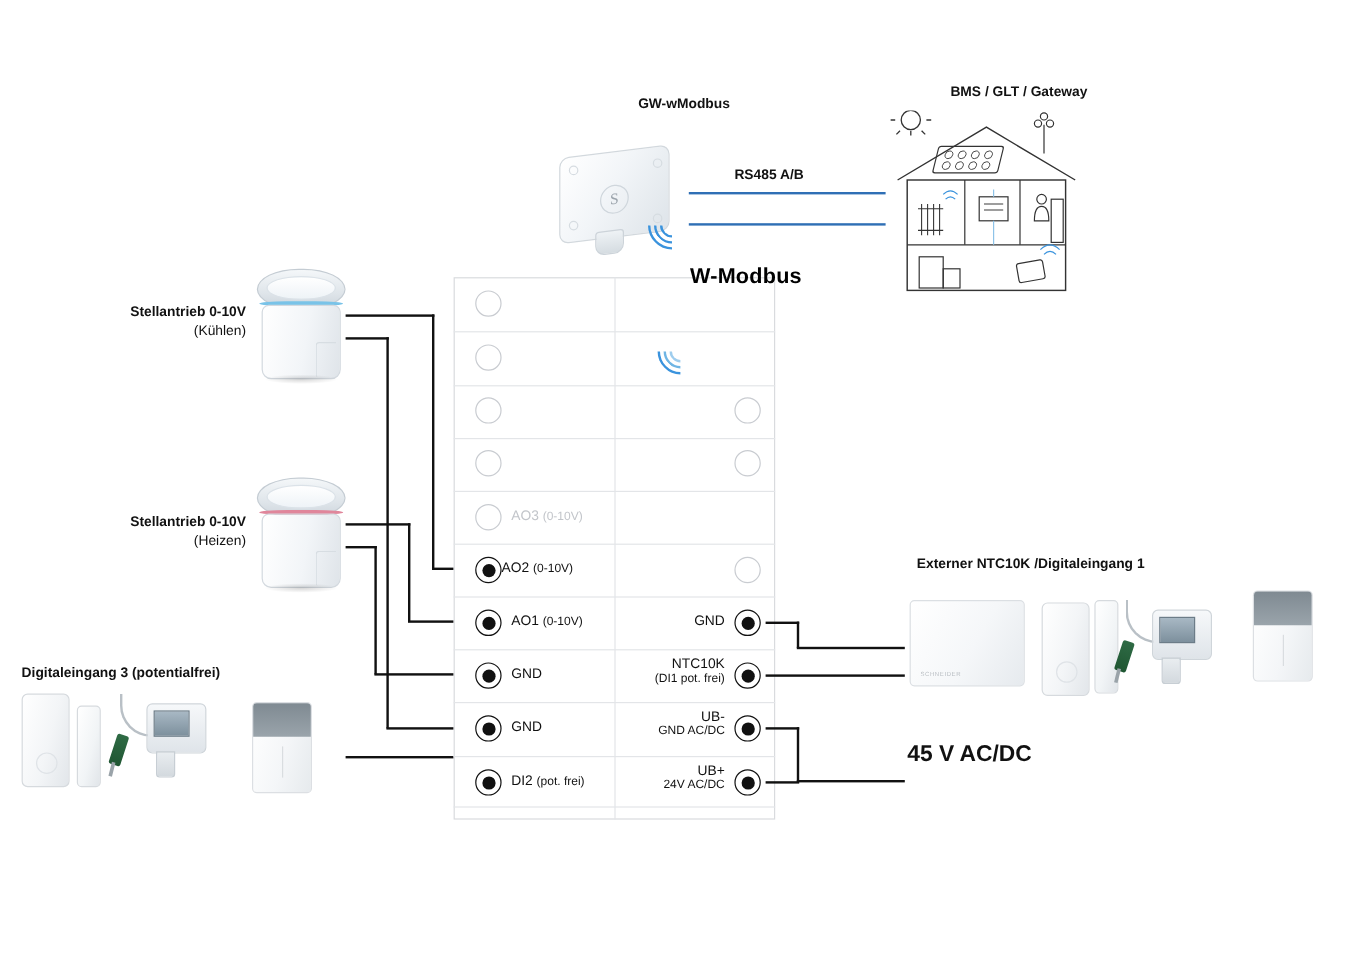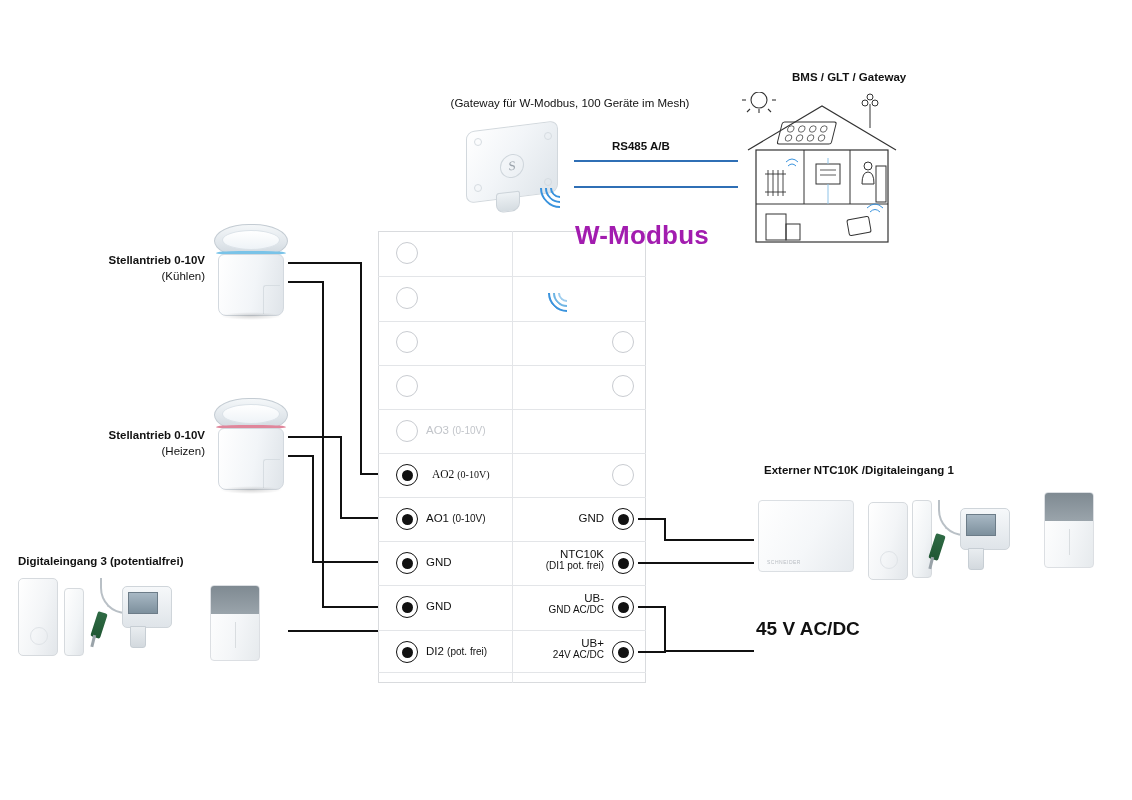--- a/index.html
+++ b/index.html
@@ -24,24 +24,24 @@
   .lbl {
     font-size: 11.5px;
     line-height: 1.35;
     color: #111;
     white-space: nowrap;
   }
   .lbl.bold { font-weight: bold; }
   .lbl.center { text-align: center; }
   .lbl.right { text-align: right; }
   .title-wmodbus {
-    font-size: 26px;
+    font-size: 18px;
     font-weight: bold;
     letter-spacing: .2px;
-    color: #a21caf;
+    color: #000000;
   }
   .title-24v {
     font-size: 19px;
     font-weight: bold;
     color: #111;
   }
 
   
   .block {
     position: absolute;
@@ -406,21 +406,21 @@
   <div class="term" style="left:396px; top:331px;"></div>
   <div class="term" style="left:396px; top:375px;"></div>
 
   <div class="term" style="left:396px; top:420px;"></div>
   <div class="termlabel dim" style="left:426px; top:424px;">
     <span>AO3</span>
     <span class="sub">(0-10V)</span>
   </div>
 
   <div class="term filled" style="left:396px; top:464px;"></div>
-  <div class="termlabel" style="left:432px; top:468px;font-family:Liberation Serif, serif;">
+  <div class="termlabel" style="left:418px; top:468px;">
     <span>AO2</span>
     <span class="sub">(0-10V)</span>
   </div>
 
   <div class="term filled" style="left:396px; top:508px;"></div>
   <div class="termlabel" style="left:426px; top:512px;">
     <span>AO1</span>
     <span class="sub">(0-10V)</span>
   </div>
 
@@ -498,21 +498,21 @@
     <div class="tip"></div>
   </div>
 
   <div class="plate" style="left:1044px; top:492px;">
     <div class="top"></div>
     <div class="vline"></div>
   </div>
 
   <div class="abs title-24v" style="left:756px; top:618px;">45 V AC/DC</div>
 
-  <div class="abs lbl center" style="left:330px; top:96px; width:480px;">(Gateway für W-Modbus, 100 Geräte im Mesh)</div>
+  <div class="abs lbl bold center" style="left:390px; top:80px; width:360px;">GW-wModbus</div>
 
   <div class="gateway">
     <div class="gw-body"></div>
     <div class="gw-screw" style="left:12px; top:20px;"></div>
     <div class="gw-screw" style="left:82px; top:14px;"></div>
     <div class="gw-screw" style="left:12px; top:66px;"></div>
     <div class="gw-screw" style="left:82px; top:60px;"></div>
     <div class="gw-logo">S</div>
     <div class="gw-gland"></div>
   </div>

